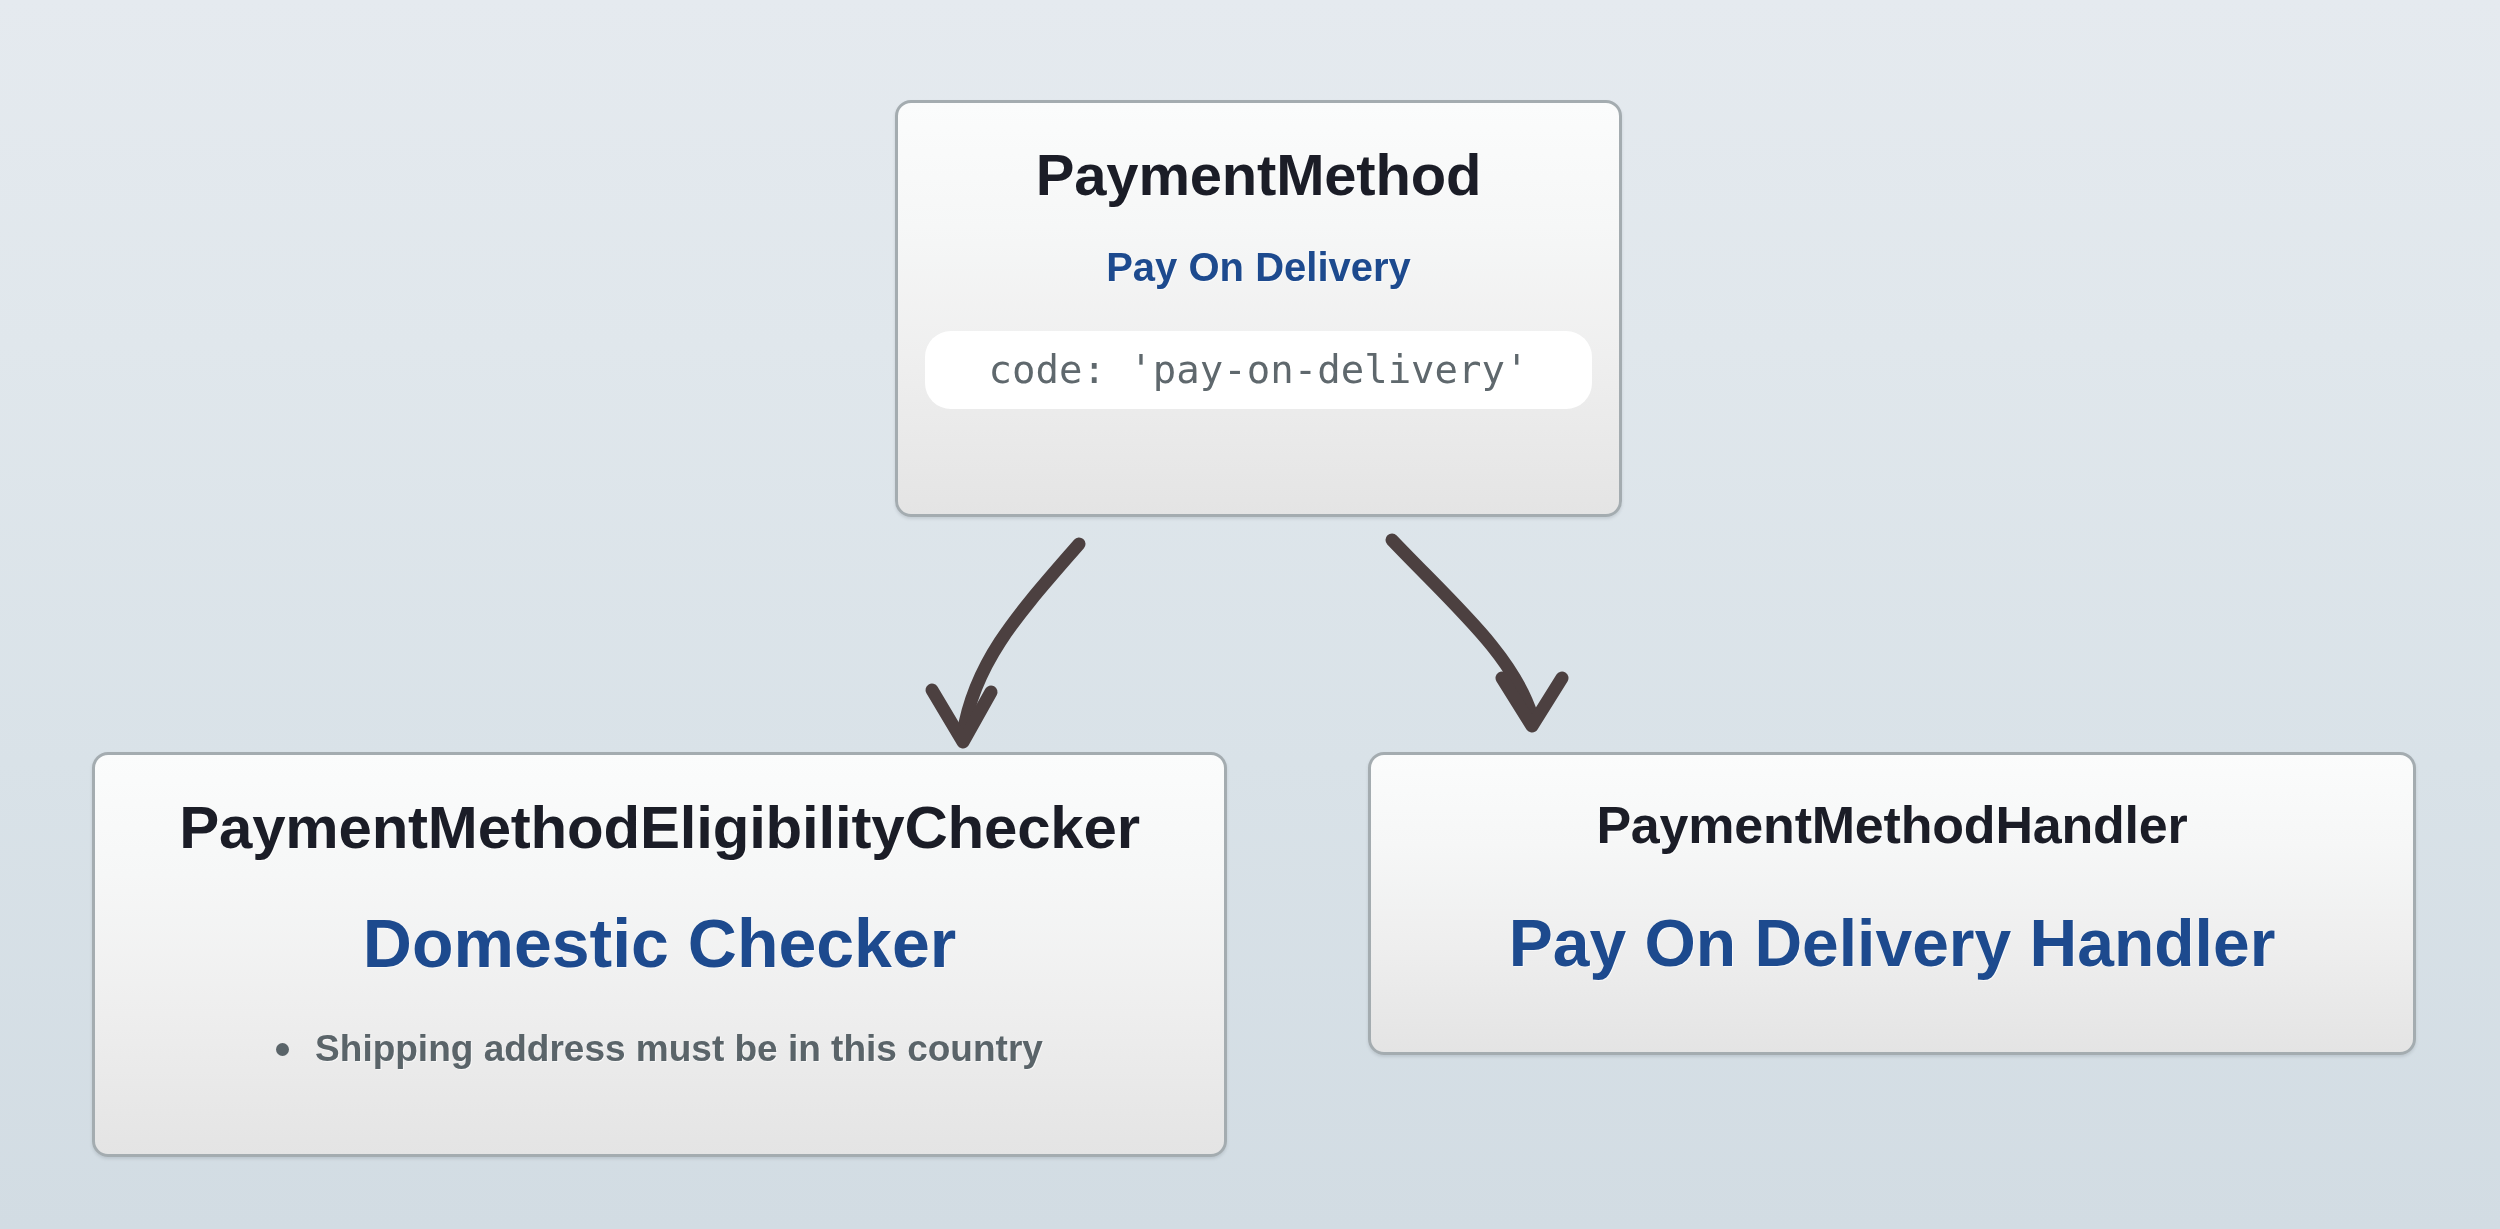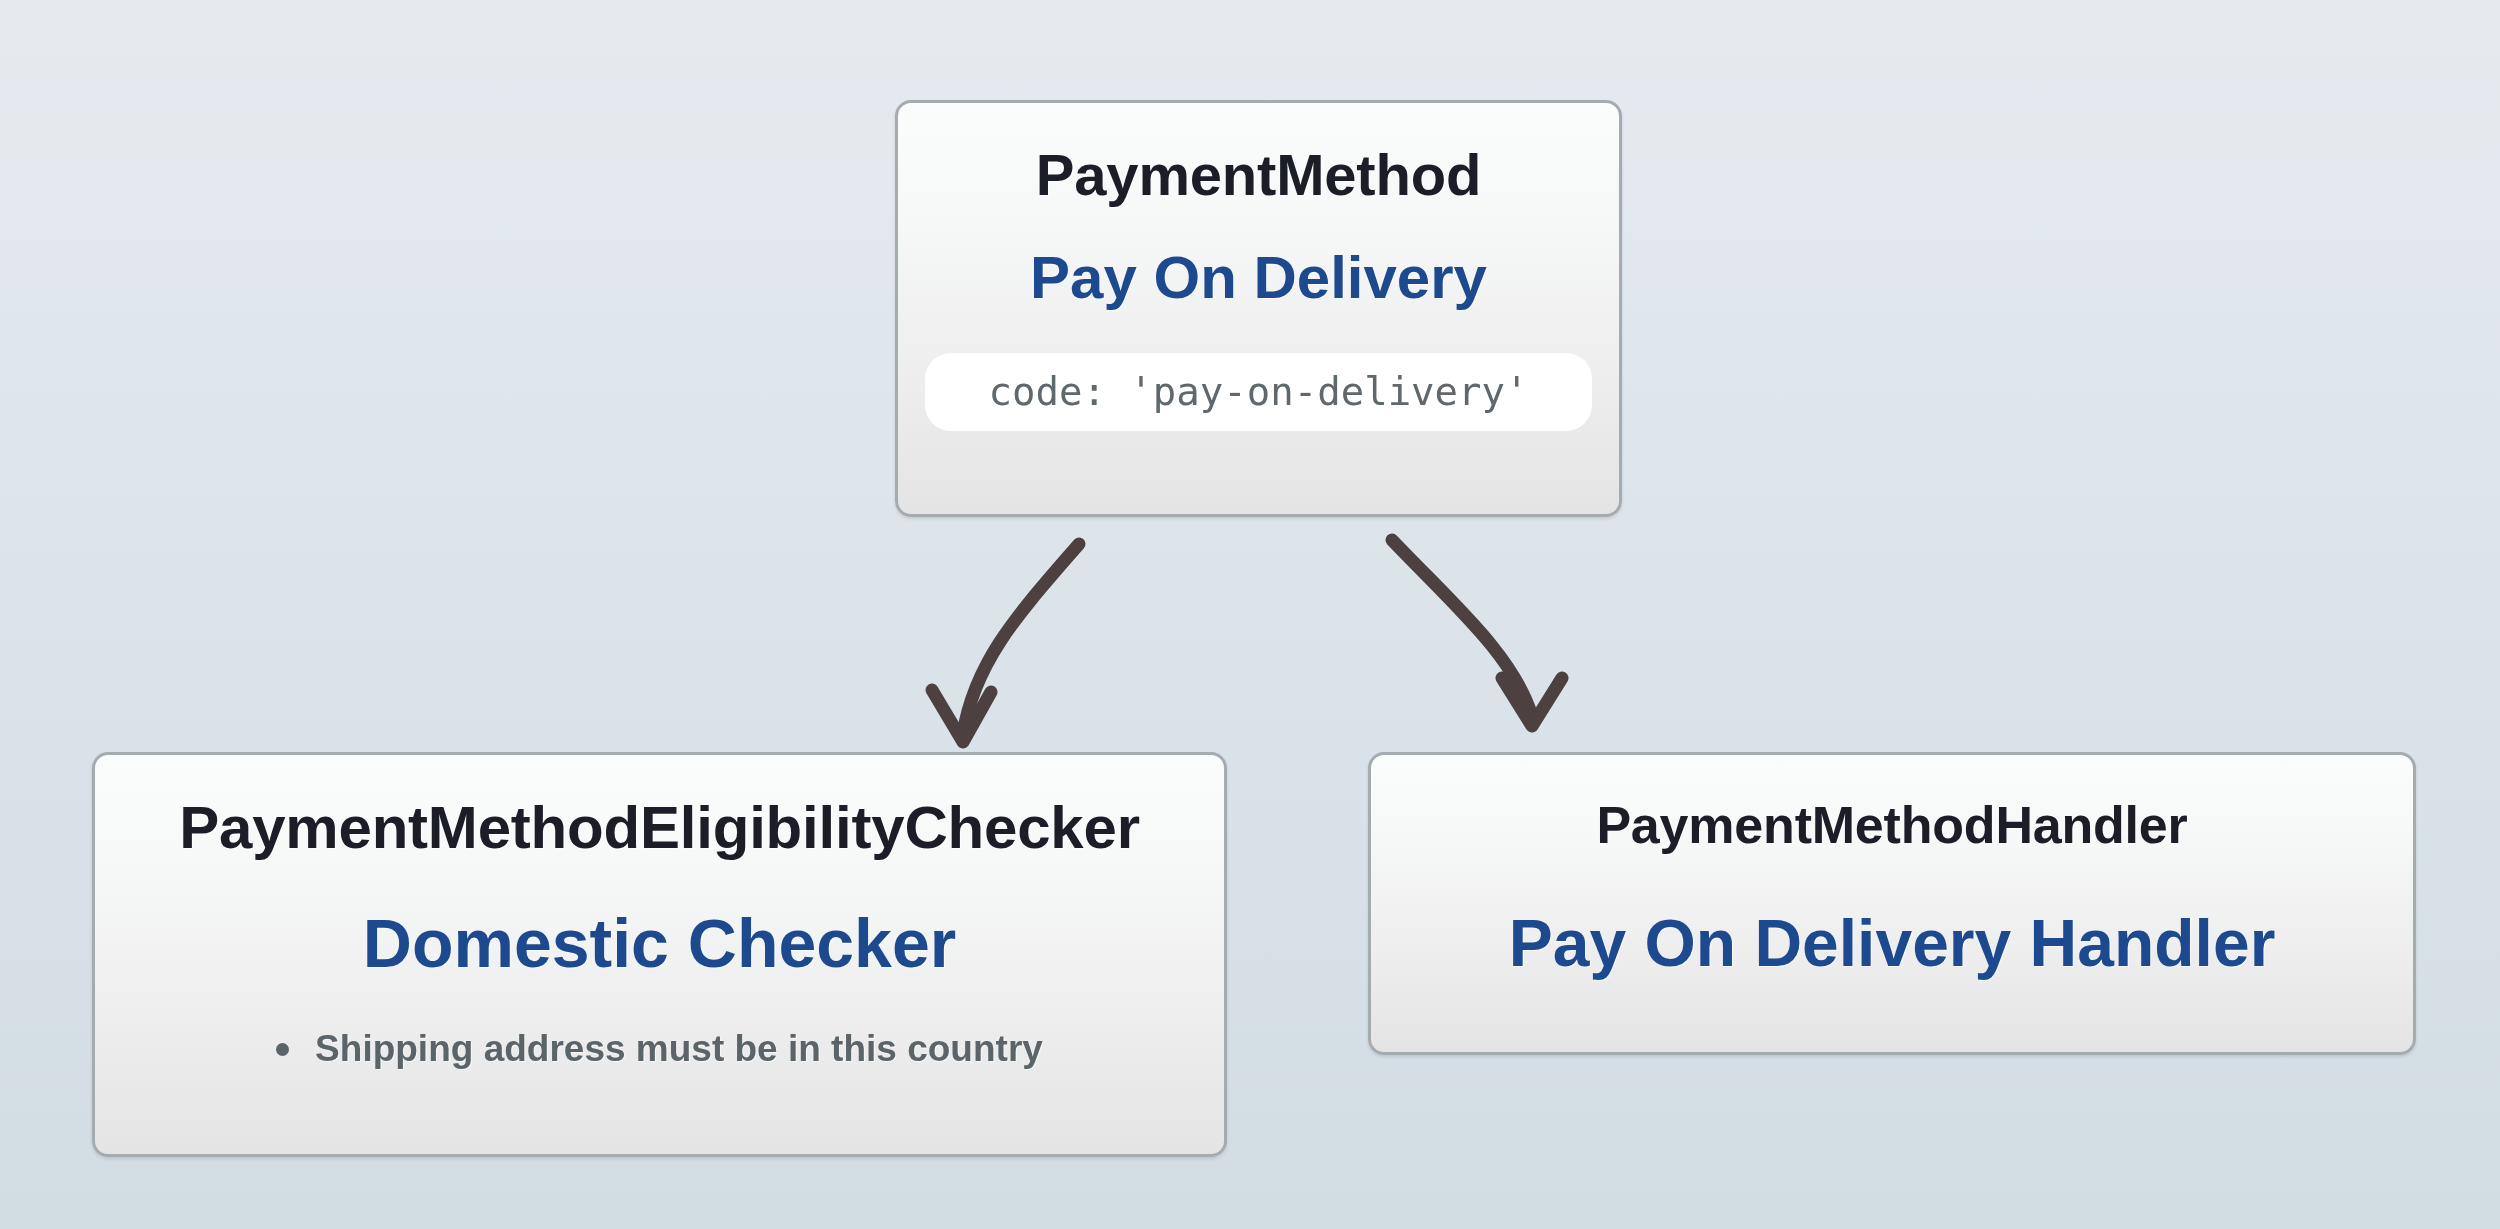--- a/index.html
+++ b/index.html
@@ -67,21 +67,21 @@
     width: 727px;
     height: 417px;
     padding-top: 24px;
   }
   #card-payment-method .card-title {
     font-size: 58px;
     line-height: 1.1;
     margin-top: 16px;
   }
   #card-payment-method .card-subtitle {
-    font-size: 60px;
+    font-size: 40px;
     line-height: 1.1;
     margin-top: 38px;
   }
 
   .code-chip {
     margin-top: 42px;
     width: 667px;
     height: 78px;
     box-sizing: border-box;
     background: #ffffff;

